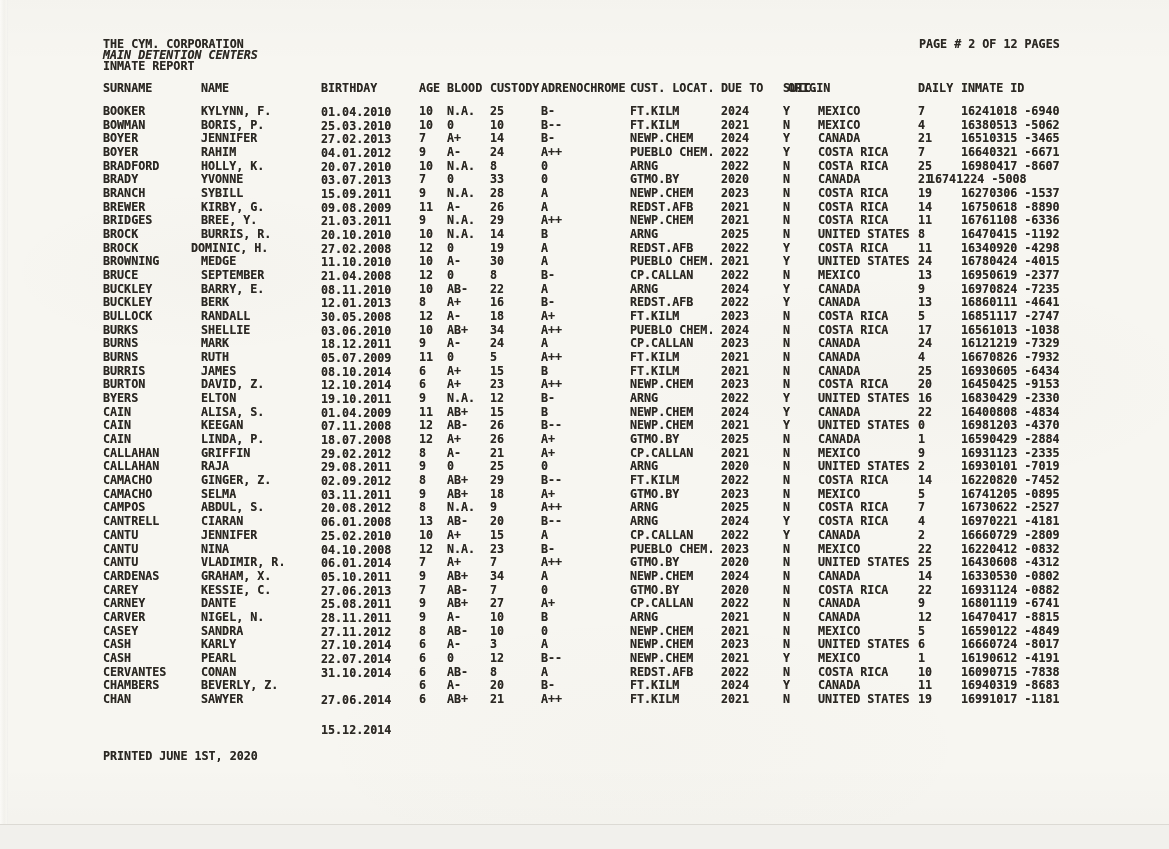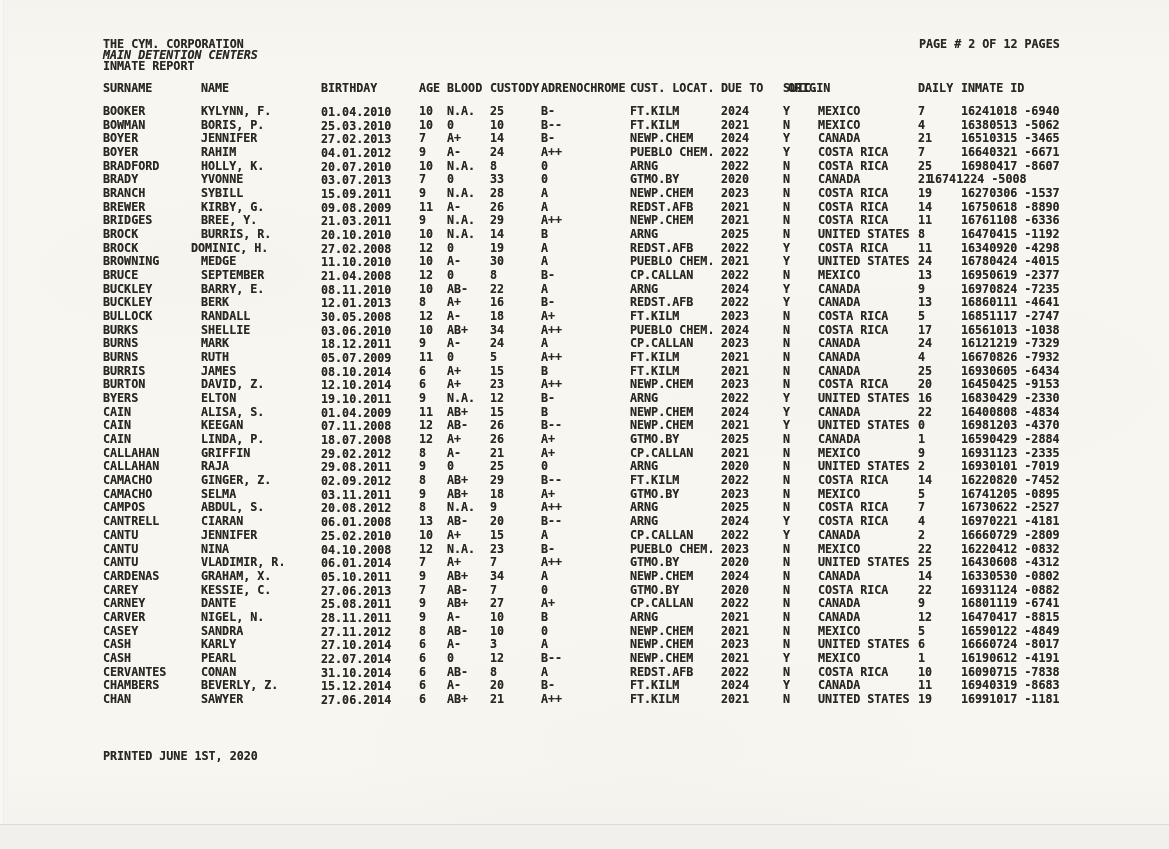--- a/index.html
+++ b/index.html
@@ -705,21 +705,21 @@
         <span class="cell" style="left: 630px;">REDST.AFB</span>
         <span class="cell" style="left: 721px;">2022</span>
         <span class="cell" style="left: 783px;">N</span>
         <span class="cell" style="left: 818px;">COSTA RICA</span>
         <span class="cell" style="left: 918px;">10</span>
         <span class="cell" style="left: 961px;">16090715 -7838</span>
       </div>
       <div class="row" style="top: 678.22px;">
         <span class="cell" style="left: 103px;">CHAMBERS</span>
         <span class="cell" style="left: 201px;">BEVERLY, Z.</span>
-        <span class="cell c-birthday" style="left: 321px;">15.12.2014</span>
+        <span class="cell c-birthday" style="left: 321px; margin-top: 44px;">15.12.2014</span>
         <span class="cell" style="left: 419px;">6</span>
         <span class="cell" style="left: 447px;">A-</span>
         <span class="cell" style="left: 490px;">20</span>
         <span class="cell" style="left: 541px;">B-</span>
         <span class="cell" style="left: 630px;">FT.KILM</span>
         <span class="cell" style="left: 721px;">2024</span>
         <span class="cell" style="left: 783px;">Y</span>
         <span class="cell" style="left: 818px;">CANADA</span>
         <span class="cell" style="left: 918px;">11</span>
         <span class="cell" style="left: 961px;">16940319 -8683</span>

